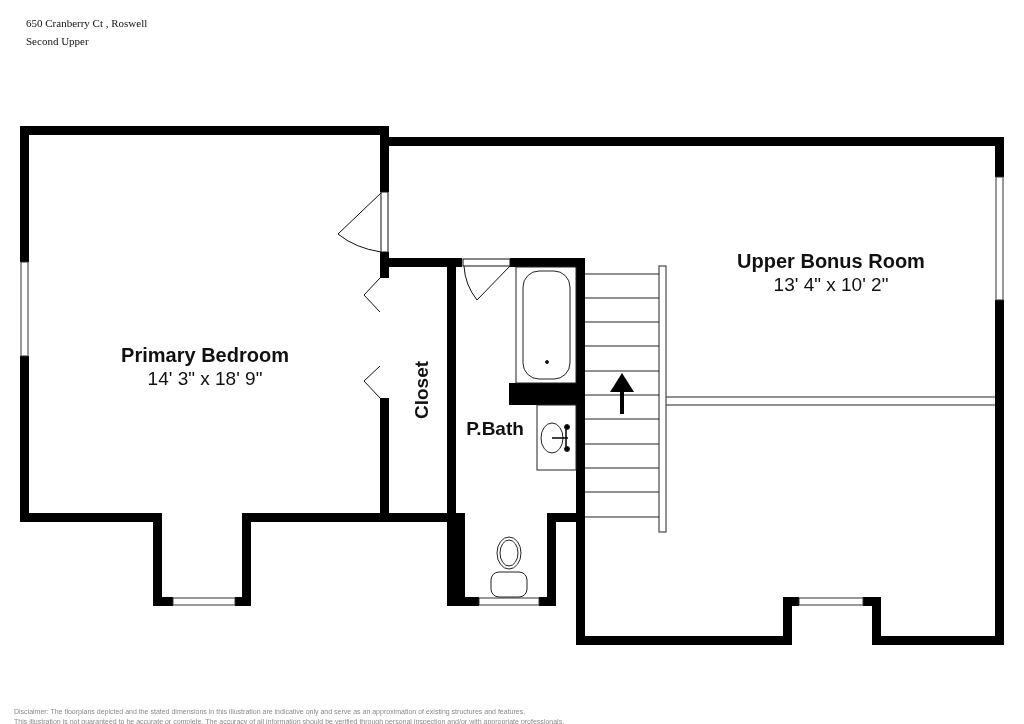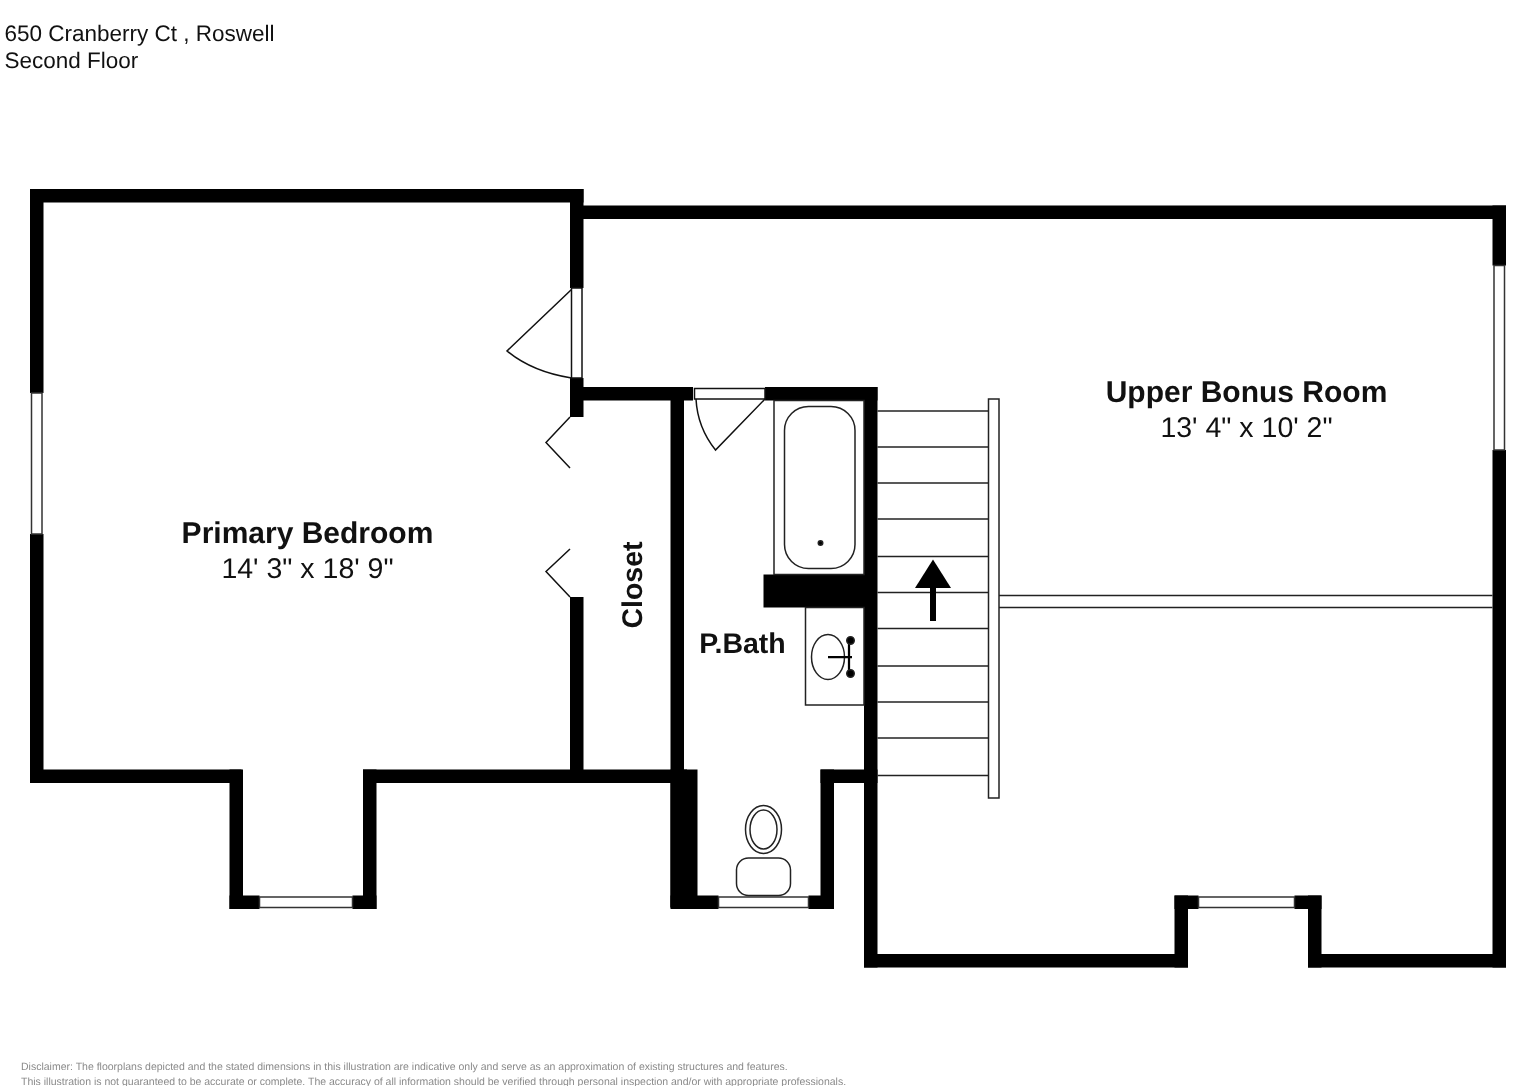--- a/index.html
+++ b/index.html
@@ -1,32 +1,32 @@
 <!DOCTYPE html>
 <html><head>
 <meta charset="utf-8">
 <style>
   html, body { margin:0; padding:0; background:#ffffff; }
   body { width:1024px; height:724px; position:relative; overflow:hidden; font-family:"Liberation Sans", sans-serif; }
-  .hdr { position:absolute; left:3px; font-size:15px; color:#111; line-height:14px; }
+  .hdr { position:absolute; left:26px; font-size:11px; color:#111; line-height:14px;font-family:Liberation Serif, serif; }
   #addr { top:16px; }
   #floor { top:34px; }
   .disc { position:absolute; left:14px; font-size:7px; color:#8a8a8a; white-space:nowrap; }
   #disc1 { top:708px; }
   #disc2 { top:718px; height:6px; overflow:hidden; }
   svg { position:absolute; left:0; top:0; }
   .room-name { font-family:"Liberation Sans", sans-serif; font-weight:bold; font-size:20px; fill:#111; }
   .room-dim { font-family:"Liberation Sans", sans-serif; font-size:19px; fill:#111; }
   .small-name { font-family:"Liberation Sans", sans-serif; font-weight:bold; font-size:19px; fill:#111; }
 </style>
 </head>
 <body>
 
 <div class="hdr" id="addr">650 Cranberry Ct , Roswell</div>
-<div class="hdr" id="floor">Second Floor</div>
+<div class="hdr" id="floor">Second Upper</div>
 
 <svg width="1024" height="724" viewBox="0 0 1024 724">
   <g fill="#000">
 
     <rect x="20" y="126" width="369" height="9"></rect>
     <rect x="20" y="126" width="9" height="136"></rect>
     <rect x="20" y="356" width="9" height="166"></rect>
     <rect x="20" y="513" width="141" height="9"></rect>
     <rect x="153" y="513" width="9" height="93"></rect>
     <rect x="153" y="597" width="20" height="9"></rect>

